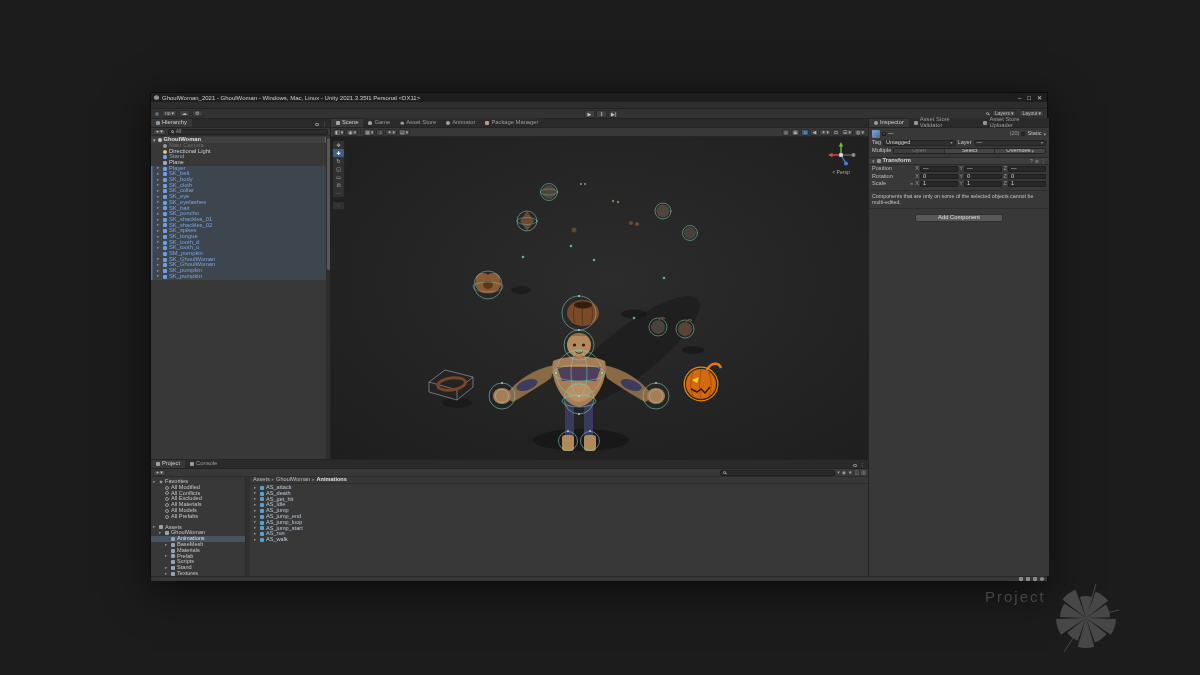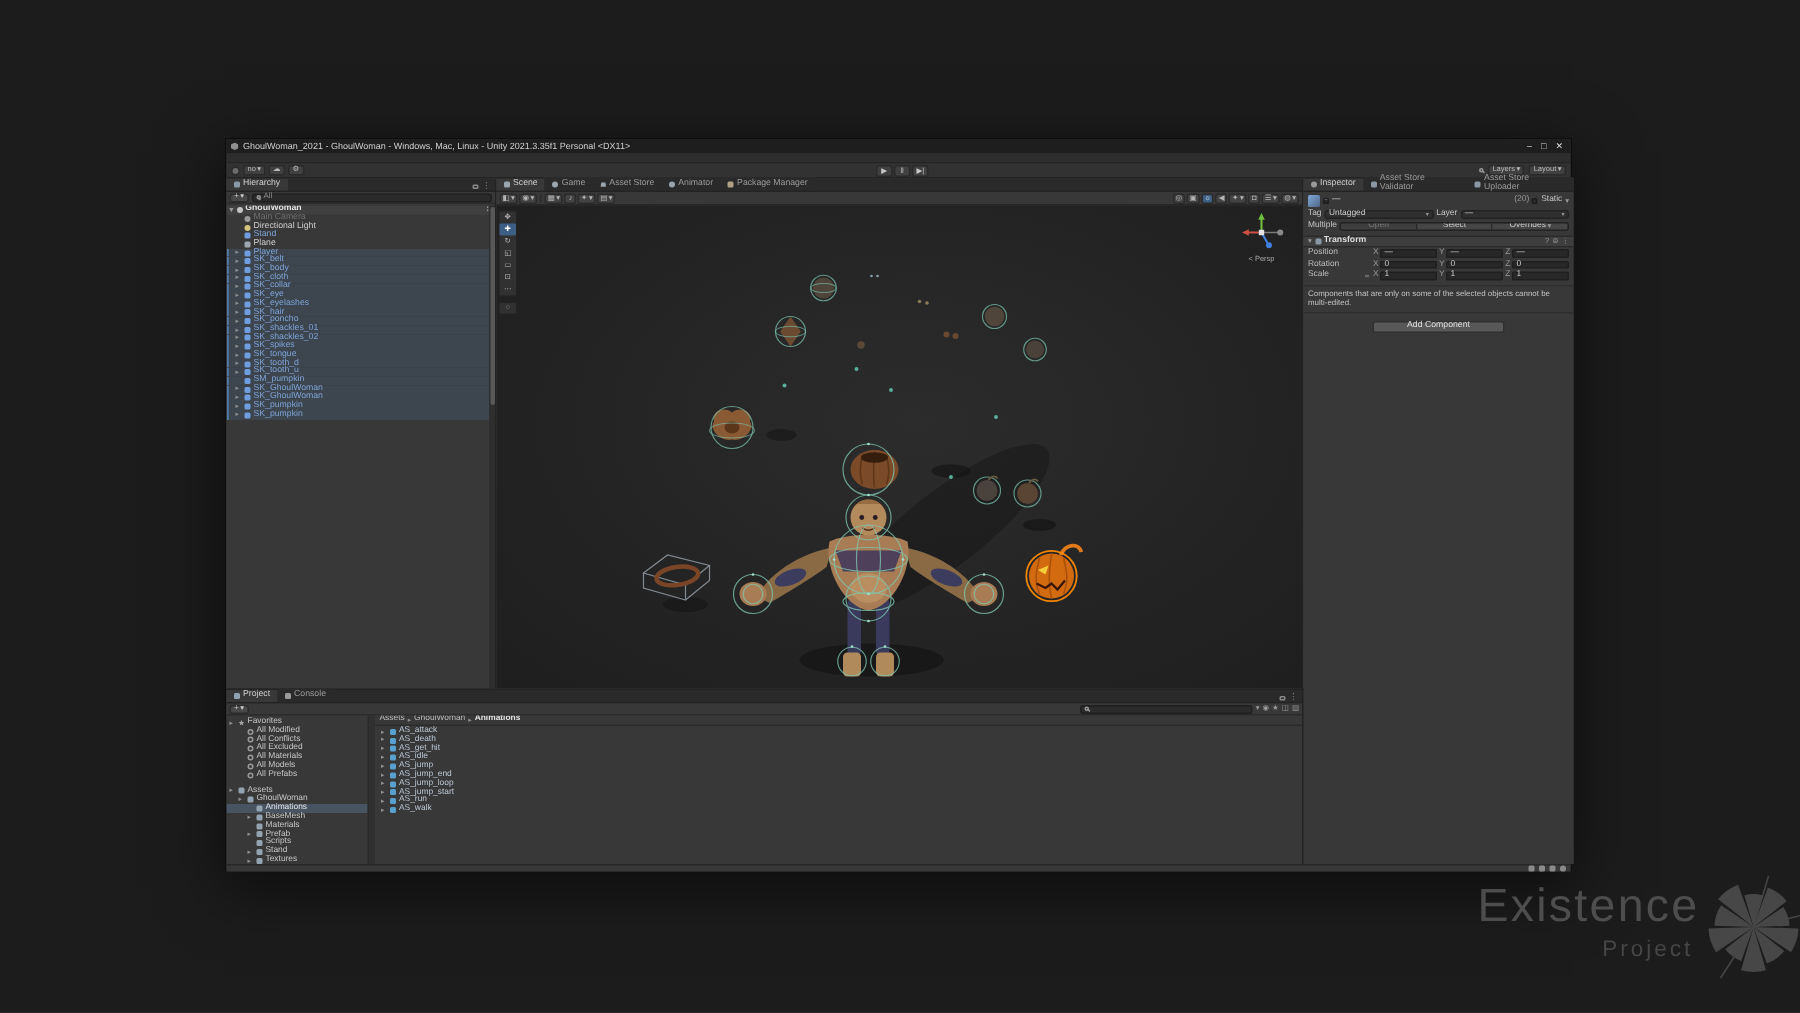--- a/index.html
+++ b/index.html
@@ -898,21 +898,20 @@
   <div class="statusbar">
     <span class="stico"></span>
     <span class="stico"></span>
     <span class="stico"></span>
     <span class="stico" style="border-radius:50%"></span>
   </div>
 </div>
 
 <div class="watermark">
   <div class="wmtext">
-    <div class="wmtitle">Existence</div>
     <div class="wmsub">Project</div>
   </div>
   <svg class="wmlogo" width="68" height="76" viewBox="0 0 68 76">
     <g fill="#474747">
       <path d="M34,36 L64,37 A30,30 0 0 1 58.9,52.8 Z"></path>
       <path d="M34,36 L54.5,52 A26,26 0 0 1 42.9,60.4 Z"></path>
       <path d="M34,36 L42.3,64.8 A30,30 0 0 1 25.7,64.8 Z"></path>
       <path d="M34,36 L25.8,58.6 A24,24 0 0 1 15.1,50.8 Z"></path>
       <path d="M34,36 L9.1,52.8 A30,30 0 0 1 4.0,37.0 Z"></path>
       <path d="M34,36 L8.0,35.1 A26,26 0 0 1 12.4,21.5 Z"></path>

